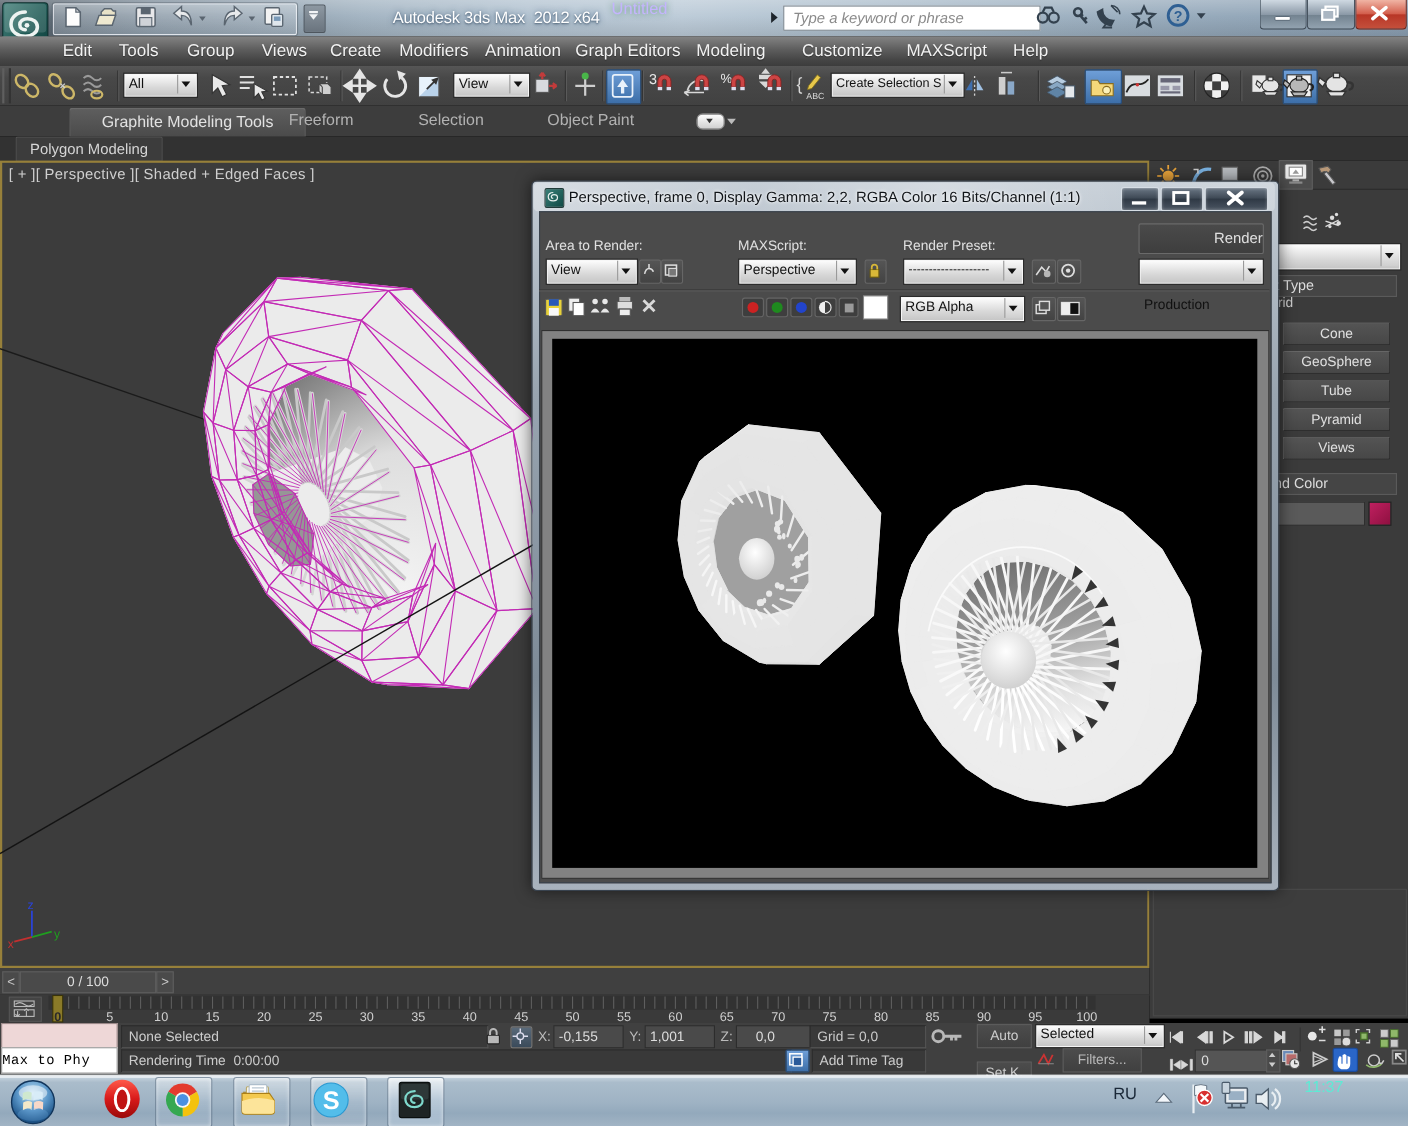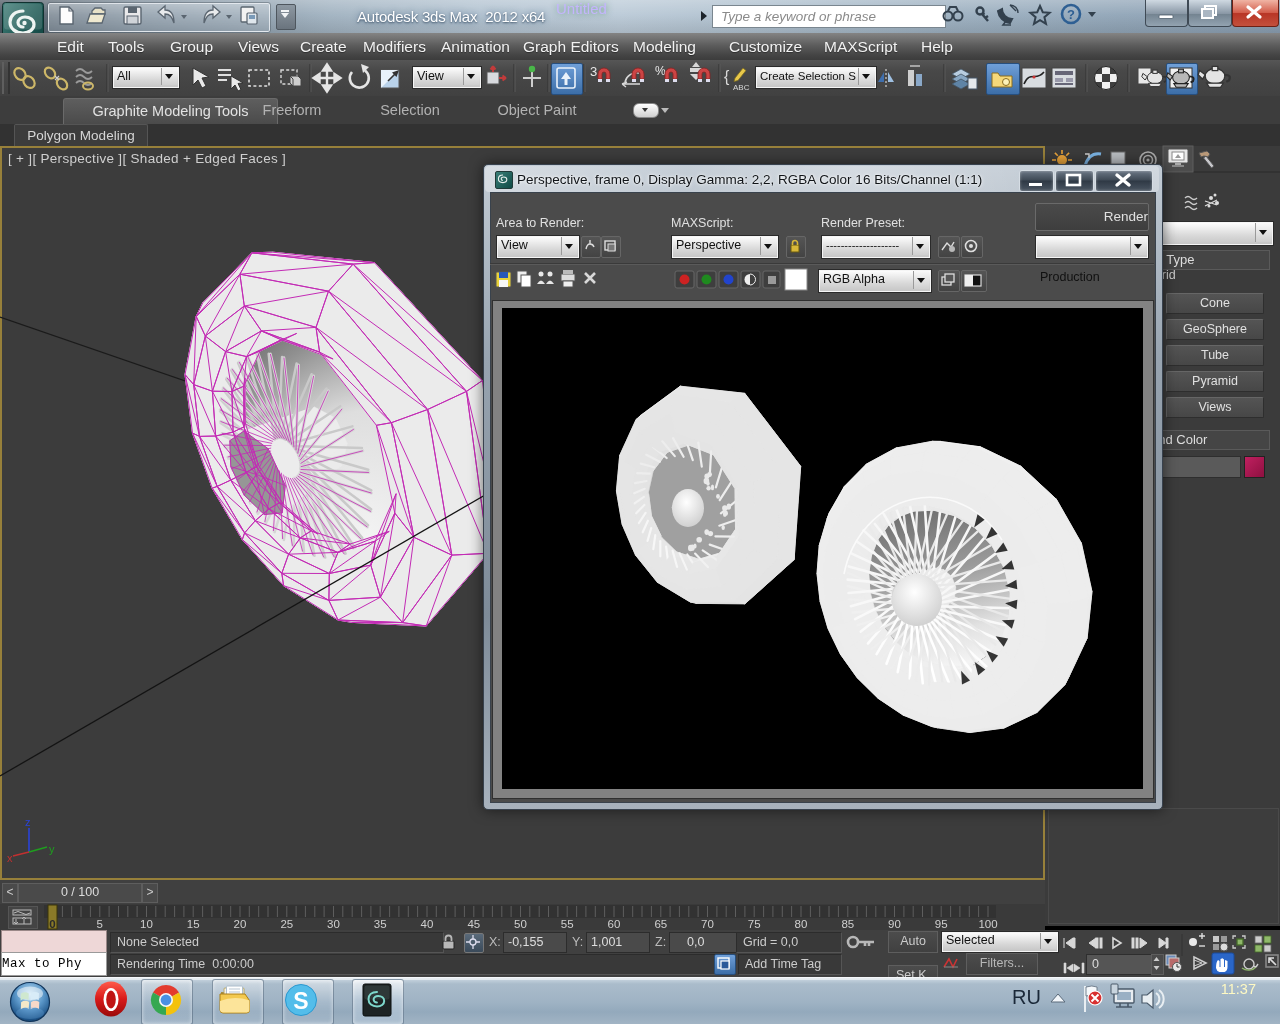--- a/index.html
+++ b/index.html
@@ -1818,29 +1818,29 @@
     </svg>
   </div>
 <div style="position:absolute;left:352px;top:979px;width:50px;height:44px;background:linear-gradient(180deg,rgba(255,255,255,0.75),rgba(215,228,240,0.45) 45%,rgba(180,200,218,0.5));border:1px solid rgba(90,110,130,0.65);border-radius:3px;box-shadow:inset 0 0 4px rgba(255,255,255,0.6);"></div>
 <div style="position:absolute;left:358px;top:981px;width:38px;height:38px;">
     <svg width="38" height="38" viewBox="0 0 38 38">
       <rect x="5" y="3" width="28" height="32" rx="2" fill="#1e2424" stroke="#0a0f0f"></rect>
       <rect x="6.5" y="4.5" width="25" height="14" rx="2" fill="#2e3838"></rect>
       <path d="M19 11 c-5.5 0 -8.5 3.2 -8.5 7.2 c0 4.6 3.8 7.3 8.5 7.3 c4 0 7.2 -2.3 7.2 -5.6 c0 -3 -2.6 -4.9 -6 -4.9 c-2.6 0 -4.6 1.6 -4.6 3.6 c0 1.8 1.6 3 3.3 3" fill="none" stroke="#7ed8cc" stroke-width="2" stroke-linecap="round"></path>
     </svg>
   </div>
-<div style="position:absolute;left:1012px;top:986px;width:30px;height:18px;color:#1a2838;font-size:20px;">RU</div>
+<div style="position:absolute;left:1012px;top:986px;width:30px;height:18px;color:#1a2838;font-size:15px;">RU</div>
 <svg style="position:absolute;left:1048px;top:992px" width="20" height="12">
     <path d="M10 2 l7 8 h-14 z" fill="#f2f6fa" stroke="#5a6a7a"></path>
   </svg>
 <svg style="position:absolute;left:1078px;top:982px" width="90" height="34" viewBox="0 0 90 34">
     <path d="M7 4 v26" stroke="#e8eef2" stroke-width="2"></path>
     <path d="M8 5 q6 -2 11 0 l0 9 q-5 -2 -11 0 z" fill="#f4f8fb" stroke="#5a6a7a" stroke-width="0.8"></path>
     <circle cx="17" cy="16" r="7" fill="#d83030" stroke="#fff" stroke-width="1.2"></circle>
     <path d="M13.5 12.5 l7 7 m0 -7 l-7 7" stroke="#fff" stroke-width="2"></path>
     <rect x="36" y="7" width="20" height="14" rx="1" fill="#e8ecf0" stroke="#4a5a6a" stroke-width="1.4"></rect>
     <rect x="39" y="10" width="14" height="8" fill="#9ab0c4"></rect>
     <path d="M42 21 v4 m8 -4 v4 m-12 0 h16" stroke="#4a5a6a" stroke-width="1.6"></path>
     <rect x="33" y="2" width="7" height="10" rx="1" fill="#c8d4de" stroke="#4a5a6a"></rect>
     <path d="M64 13 h5 l6 -5 v18 l-6 -5 h-5 z" fill="#e8eef2" stroke="#4a5a6a" stroke-width="1.2"></path>
     <path d="M78 11 a7 7 0 0 1 0 12 M81 8 a11 11 0 0 1 0 18" stroke="#e8eef2" stroke-width="2" fill="none"></path>
   </svg>
-<div style="position:absolute;left:1186px;top:981px;width:70px;height:16px;color:#fef9c3;font-size:14.5px;text-align:right;">11:37</div>
+<div style="position:absolute;left:1186px;top:981px;width:70px;height:16px;color:#5eead4;font-size:14.5px;">11:37</div>
 <div style="position:absolute;left:1176px;top:999px;width:80px;height:16px;color:#16263a;font-size:14.5px;text-align:right;margin-top:40px;">12.08.2012</div>
 </body></html>

